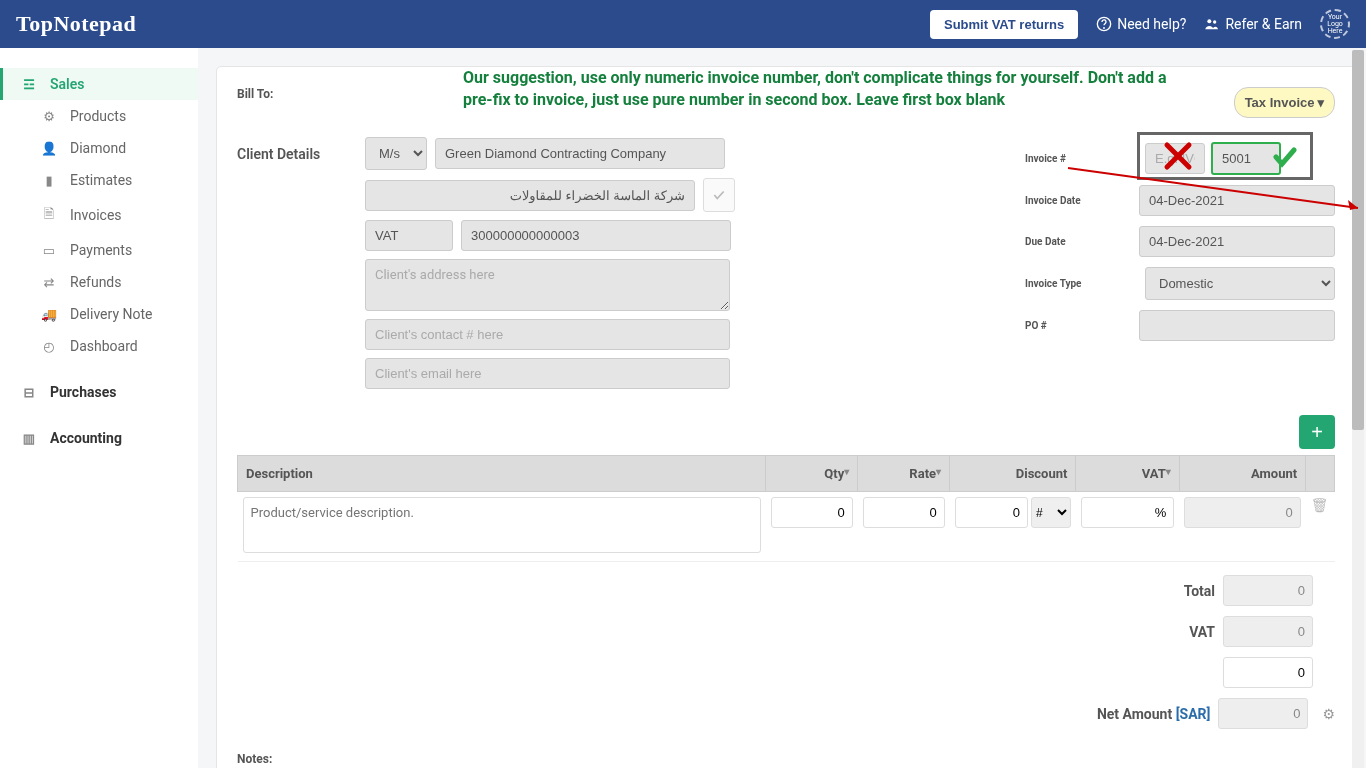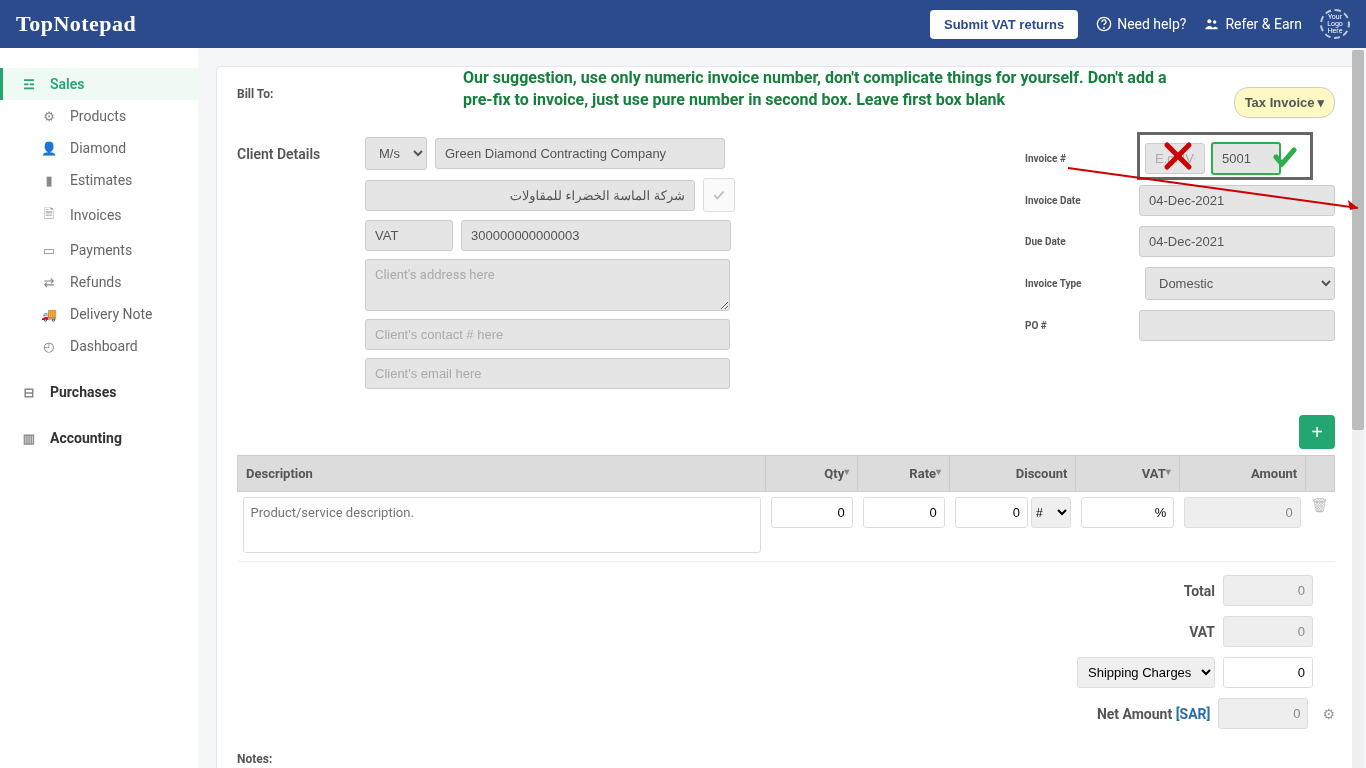--- a/index.html
+++ b/index.html
@@ -277,21 +277,20 @@
           <div class="total-label">Total</div>
           <input class="cell-input ro total-val" readonly="" value="0" style="">
           <span style="width:14px"></span>
         </div>
         <div class="total-row">
           <div class="total-label">VAT</div>
           <input class="cell-input ro total-val" readonly="" value="0" style="">
           <span style="width:14px"></span>
         </div>
         <div class="total-row">
-          <select class="ship-sel"><option>Shipping Charges</option></select>
           <input class="cell-input total-val" value="0" style="">
           <span style="width:14px"></span>
         </div>
         <div class="total-row">
           <div class="total-label net-amount-label"><span>Net Amount</span> <span class="curr">[SAR]</span></div>
           <input class="cell-input ro total-val" readonly="" value="0" style="">
           <span class="gear">⚙</span>
         </div>
       </div>
 

